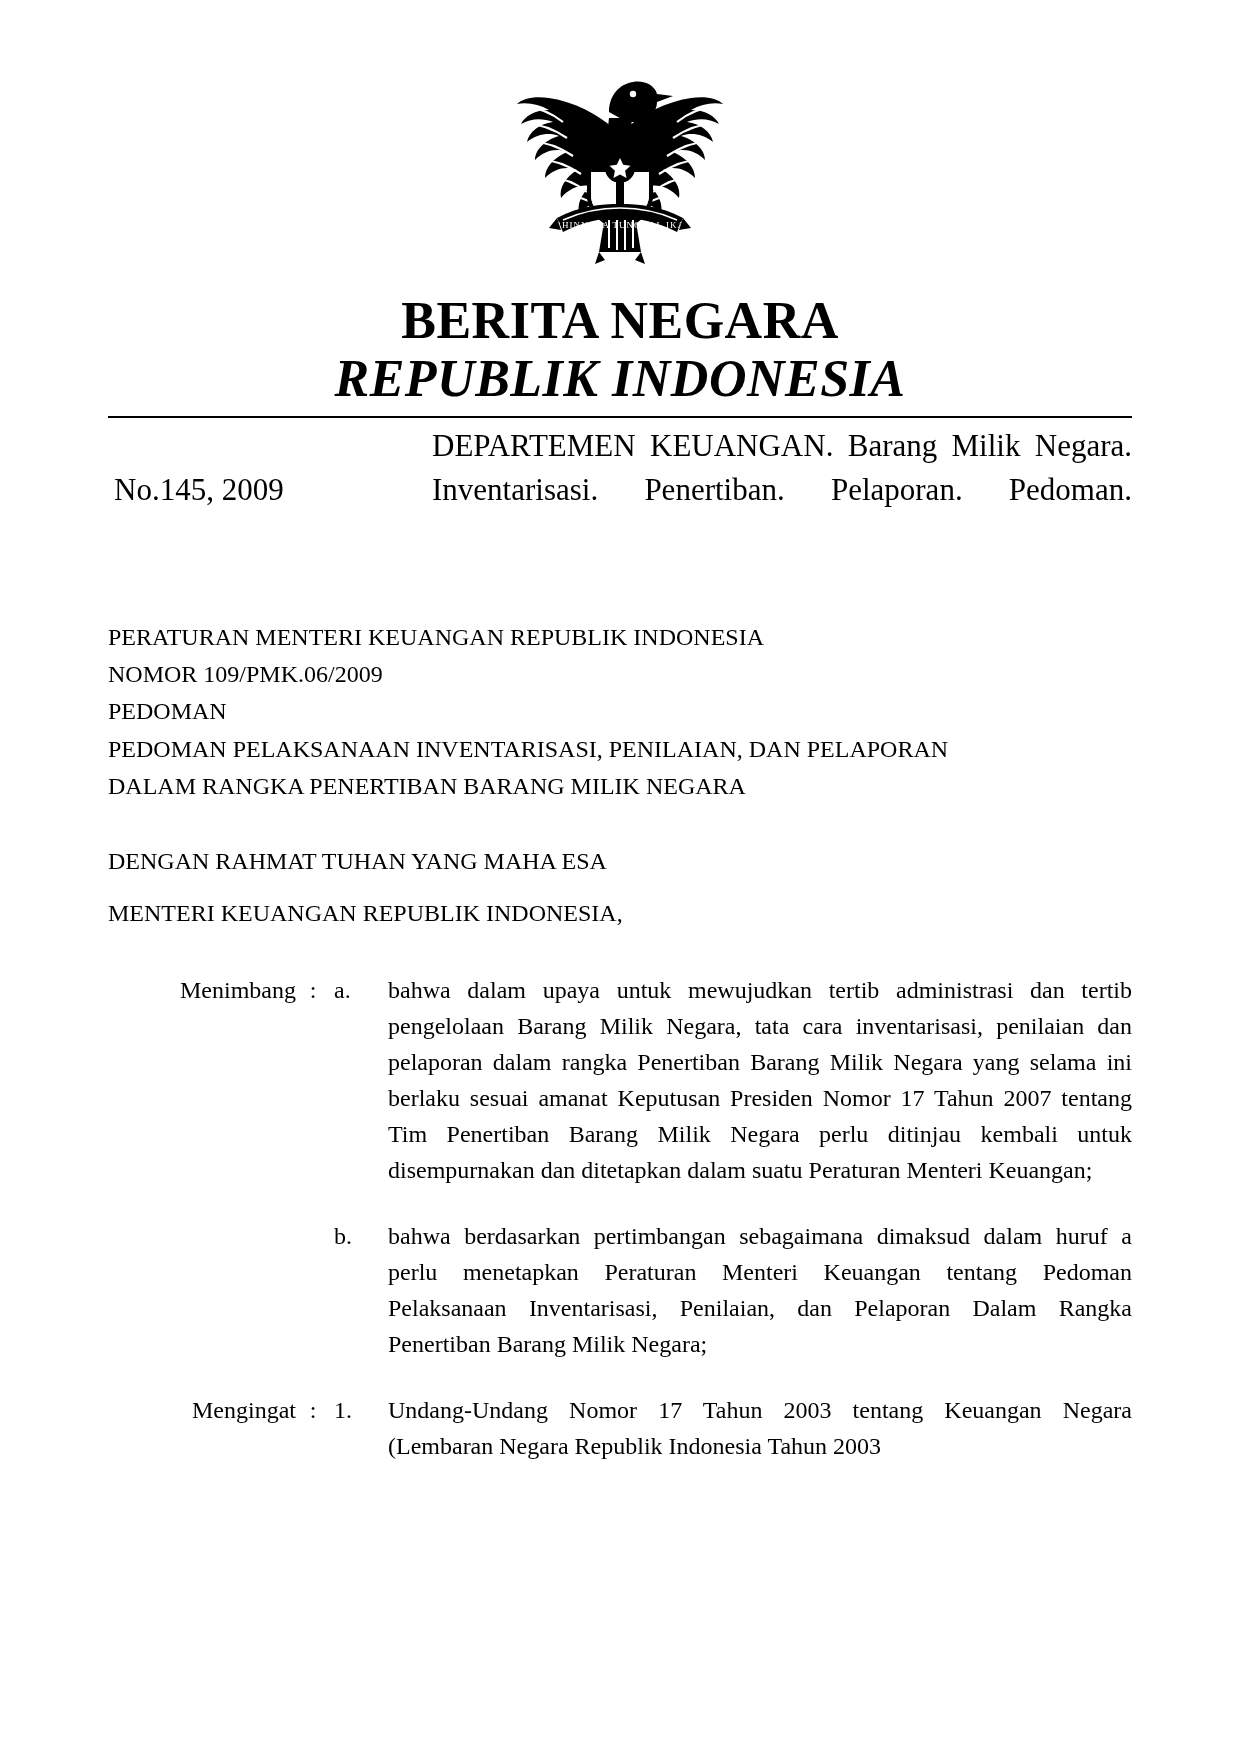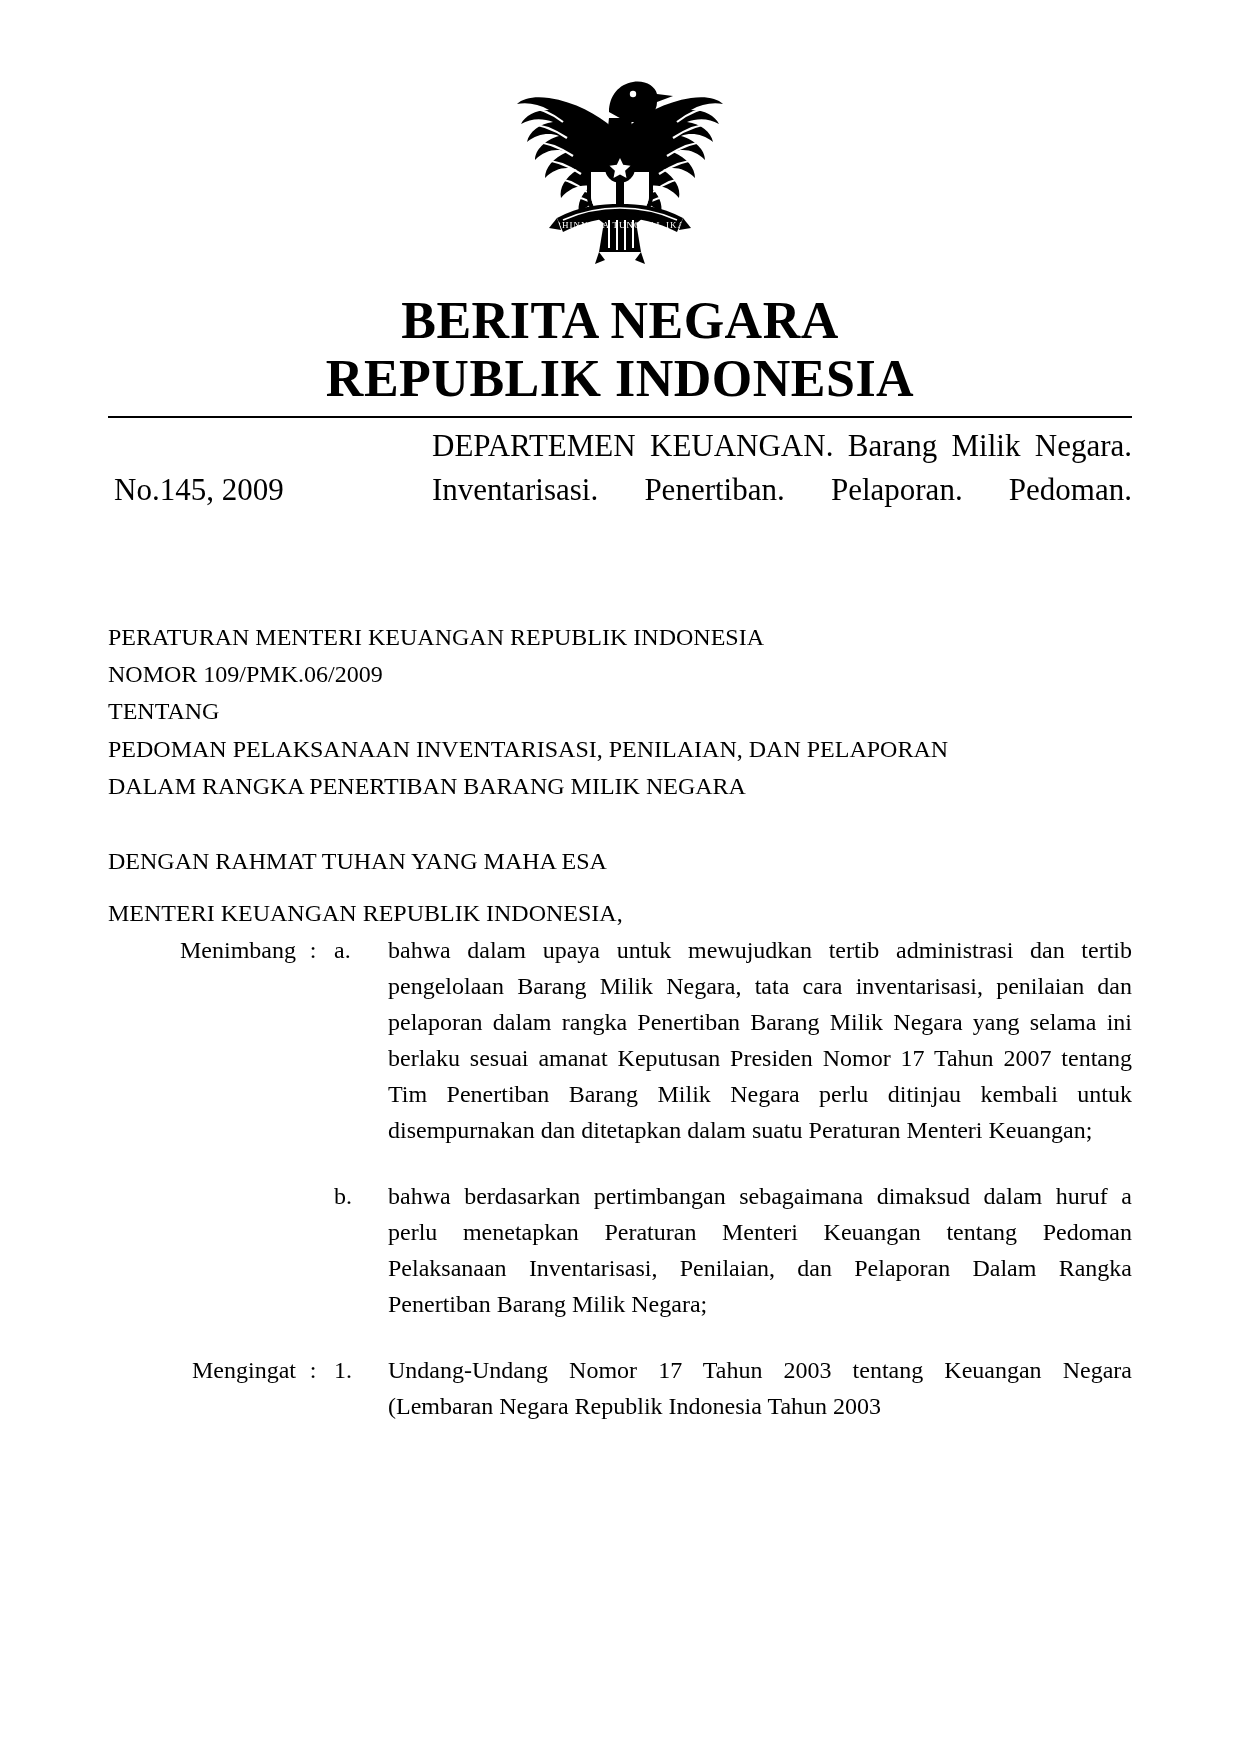--- a/index.html
+++ b/index.html
@@ -35,21 +35,21 @@
   
   .masthead {
     text-align: center;
     font-family: "Liberation Serif", serif;
     font-weight: bold;
     font-size: 52px;
     line-height: 1.12;
     letter-spacing: 0.5px;
     margin-top: 14px;
   }
-  .masthead .line2 { display: block; }
+  .masthead .line2 { display: block; font-style: italic; }
 
   .rule {
     border: none;
     border-top: 2px solid #000;
     margin: 8px 0 6px 0;
     height: 0;
   }
 
   
   .inforow {
@@ -96,20 +96,21 @@
   }
   .dengan div { white-space: nowrap; }
   .dengan .second { margin-top: 14px; }
 
   
   .clause {
     display: flex;
     align-items: flex-start;
     font-size: 24px;
     line-height: 1.5;
+    margin-top: 40px;
   }
   .clause .label {
     flex: 0 0 188px;
     width: 188px;
     text-align: right;
     padding-right: 0;
     white-space: nowrap;
   }
   .clause .colon {
     flex: 0 0 34px;
@@ -196,21 +197,21 @@
   <div class="inforow">
     <div class="num">No.145, 2009</div>
     <div class="desc">
       <span class="just">DEPARTEMEN KEUANGAN. Barang Milik Negara. Inventarisasi. Penertiban. Pelaporan. Pedoman.</span>
     </div>
   </div>
 
   <div class="titleblock">
     <div>PERATURAN MENTERI KEUANGAN REPUBLIK INDONESIA</div>
     <div>NOMOR  109/PMK.06/2009</div>
-    <div>TENTANG</div>
+    <div>PEDOMAN</div>
     <div>PEDOMAN PELAKSANAAN INVENTARISASI, PENILAIAN, DAN PELAPORAN</div>
     <div>DALAM RANGKA PENERTIBAN BARANG MILIK NEGARA</div>
   </div>
 
   <div class="dengan">
     <div>DENGAN RAHMAT TUHAN YANG MAHA ESA</div>
     <div class="second">MENTERI KEUANGAN REPUBLIK INDONESIA,</div>
   </div>
 
   <div class="clause">

